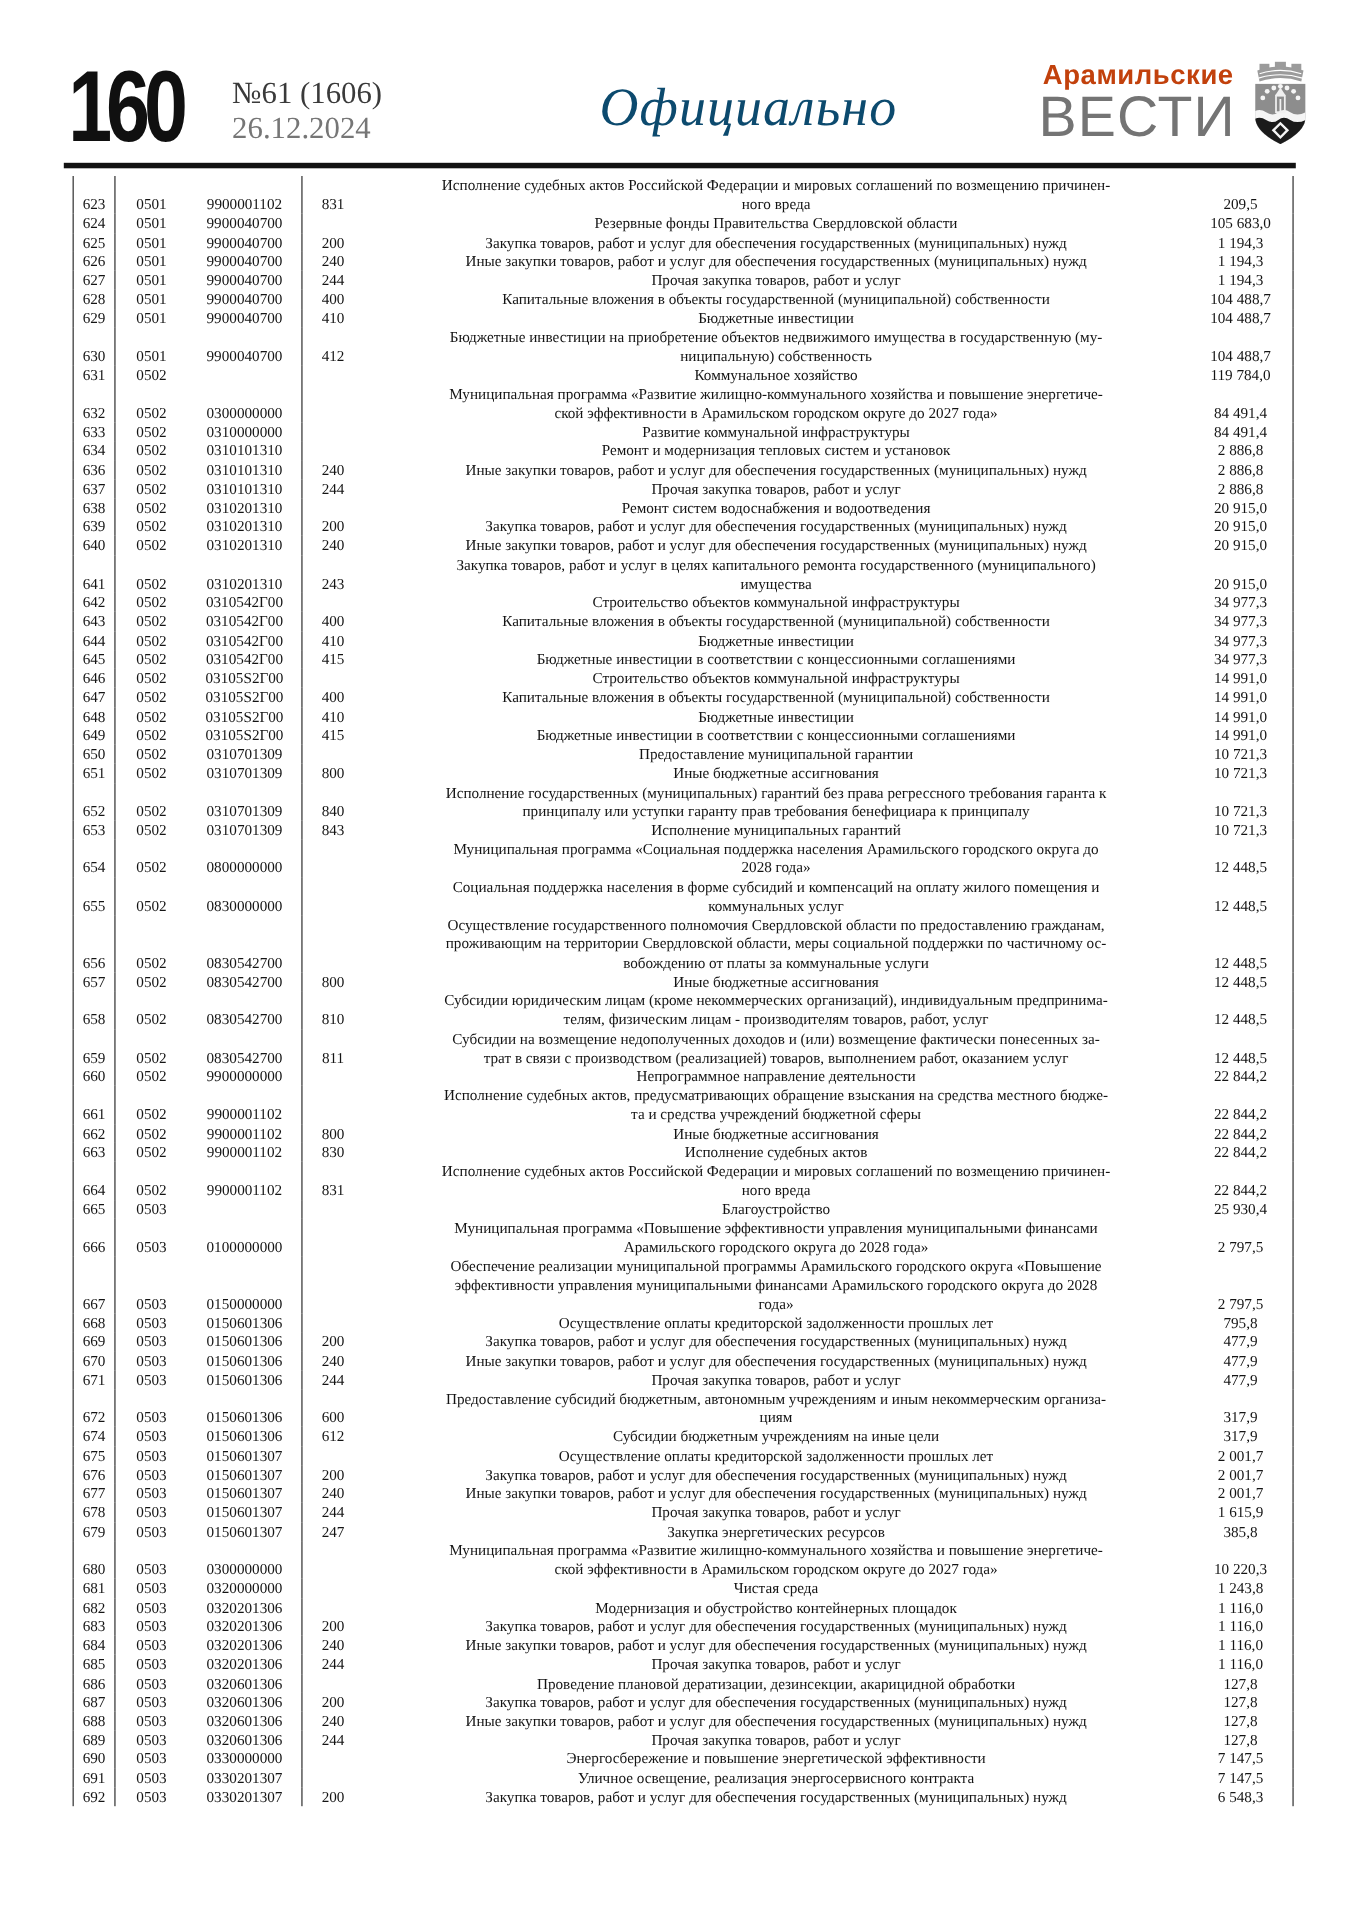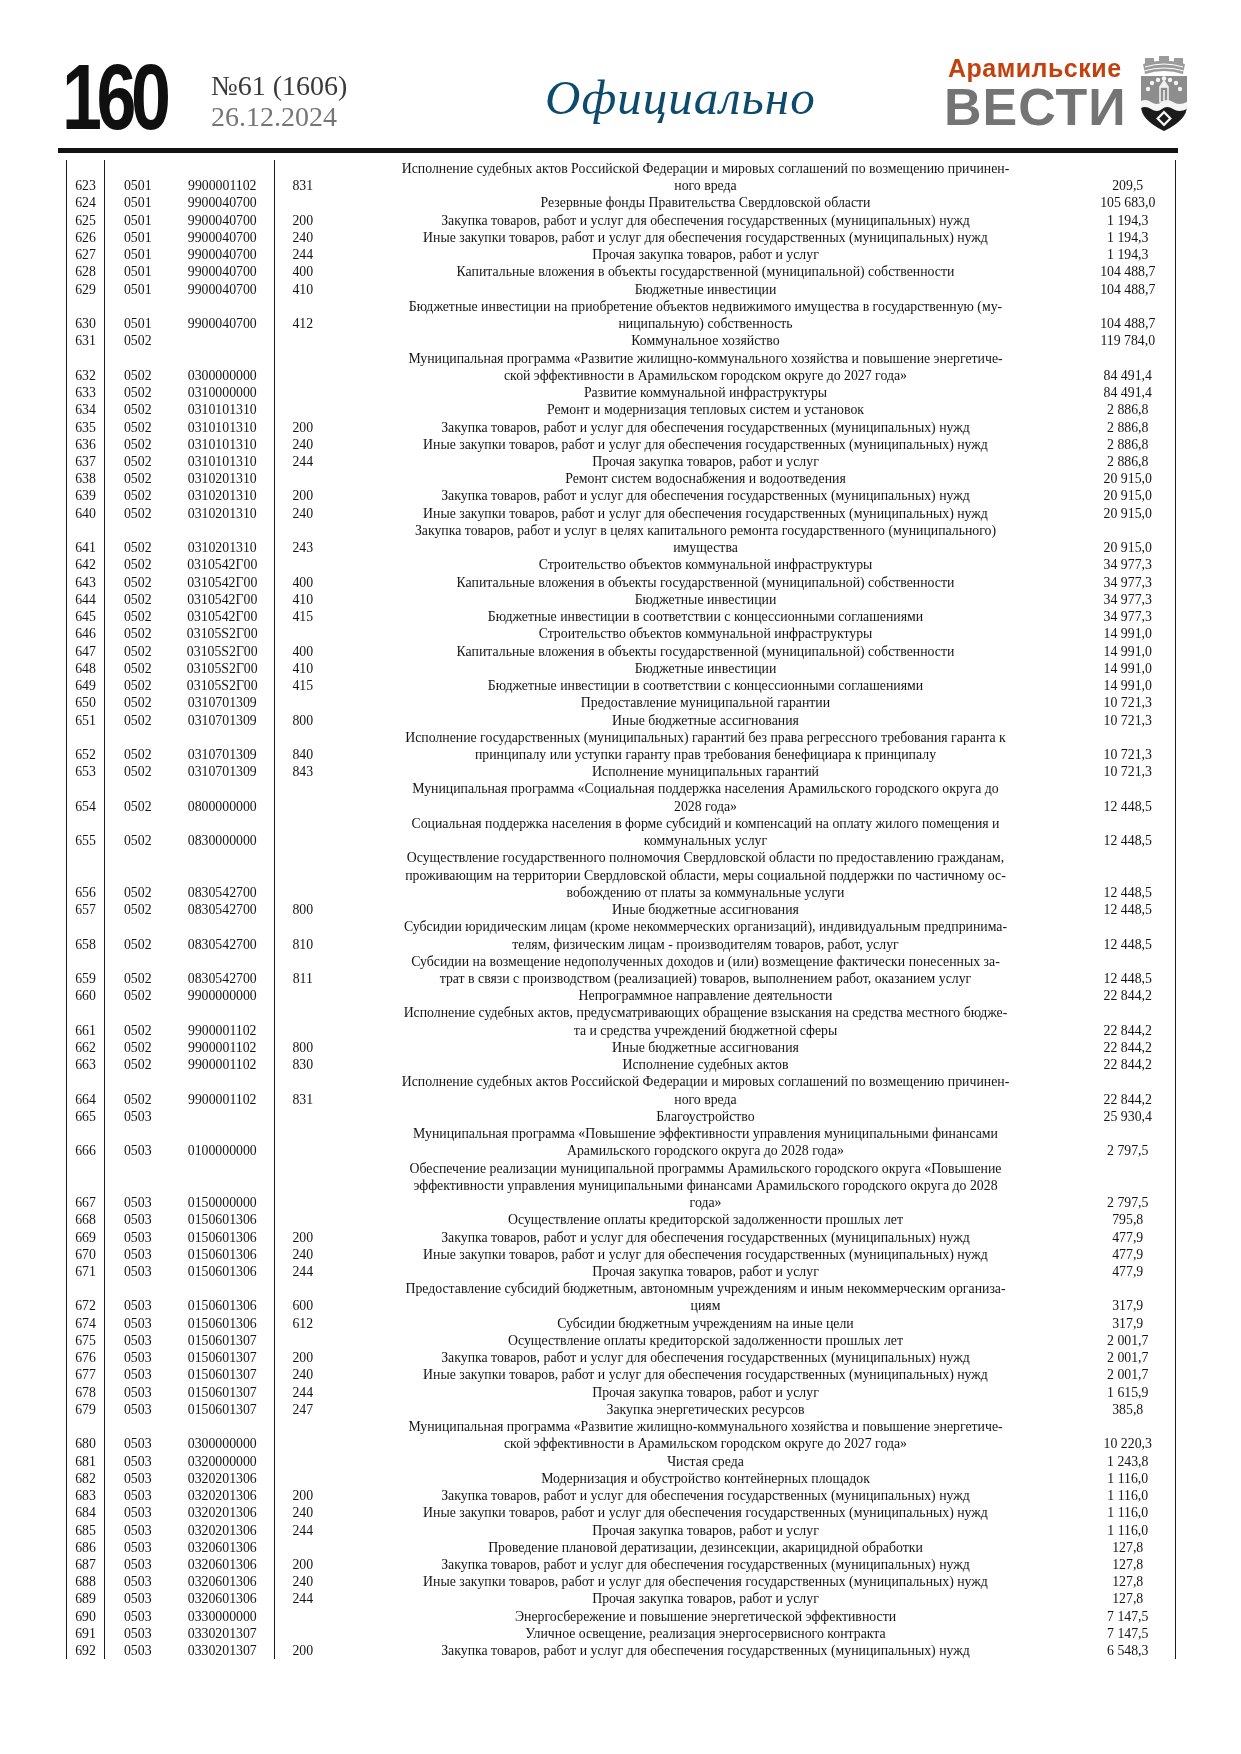--- a/index.html
+++ b/index.html
@@ -15,21 +15,21 @@
   .issue-no{color:#3a3a3a;}
   .issue-date{color:#767676;}
   .section-title{position:absolute;left:545px;top:72px;
                  font-style:italic;font-size:49px;line-height:52px;color:#0c4a6e;
                  letter-spacing:1px;}
   .brand-top{position:absolute;left:948px;top:56px;
              font-family:"Liberation Sans",sans-serif;font-weight:bold;
              font-size:25px;line-height:25px;color:#c2410c;letter-spacing:.5px;}
   .brand-bottom{position:absolutel;}
   .brand-bottom{position:absolute;left:944px;top:82px;
-             font-family:"Liberation Sans",sans-serif;font-weight:bold;
+             font-family:"Liberation Sans",sans-serif;font-weight:normal;
              font-size:52px;line-height:50px;color:#747474;letter-spacing:1px;}
   .crest{position:absolute;left:1128px;top:56px;}
 
   .rule{position:absolute;left:58px;top:148px;width:1120px;height:5px;background:#121212;}
 
   
   #budget-table{position:absolute;left:66px;top:160px;width:1109px;
                 border-collapse:collapse;table-layout:fixed;
                 font-size:13.8px;line-height:17.24px;color:#141414;}
   #budget-table td{padding:0;vertical-align:bottom;text-align:center;}
@@ -218,30 +218,20 @@
           <td class="num">634</td>
           <td class="rz">0502</td>
           <td class="csr">0310101310</td>
           <td class="vr"></td>
           <td class="desc">
             <div class="dline">Ремонт и модернизация тепловых систем и установок</div>
           </td>
           <td class="amount">2 886,8</td>
         </tr>
         <tr>
-          <td class="num">635</td>
-          <td class="rz">0502</td>
-          <td class="csr">0310101310</td>
-          <td class="vr">200</td>
-          <td class="desc">
-            <div class="dline">Закупка товаров, работ и услуг для обеспечения государственных (муниципальных) нужд</div>
-          </td>
-          <td class="amount">2 886,8</td>
-        </tr>
-        <tr>
           <td class="num">636</td>
           <td class="rz">0502</td>
           <td class="csr">0310101310</td>
           <td class="vr">240</td>
           <td class="desc">
             <div class="dline">Иные закупки товаров, работ и услуг для обеспечения государственных (муниципальных) нужд</div>
           </td>
           <td class="amount">2 886,8</td>
         </tr>
         <tr>

